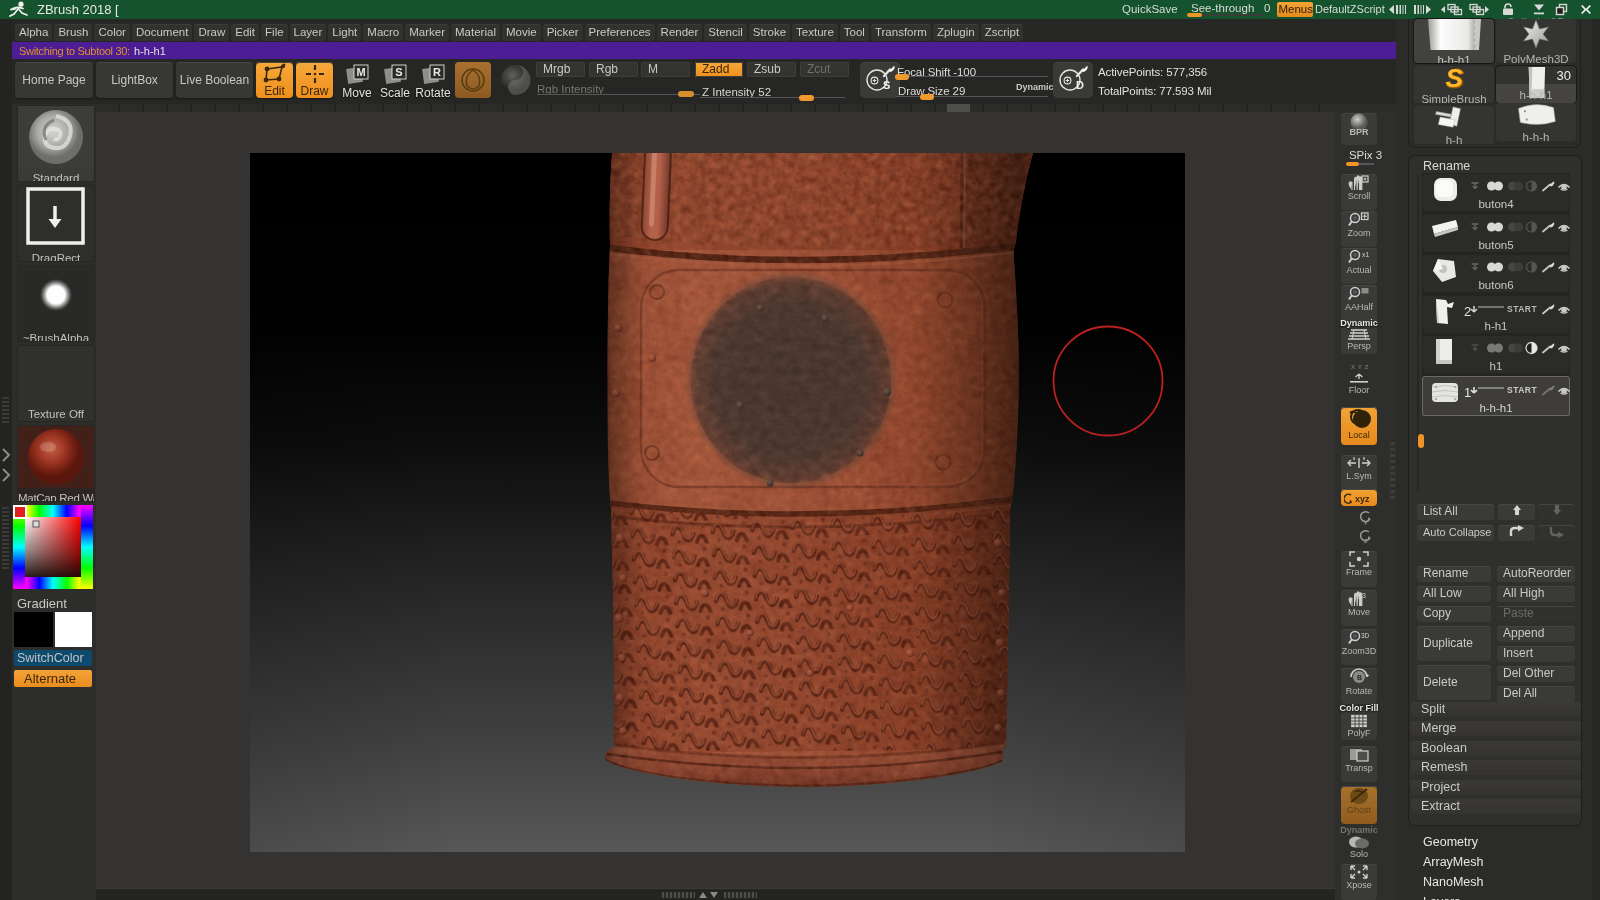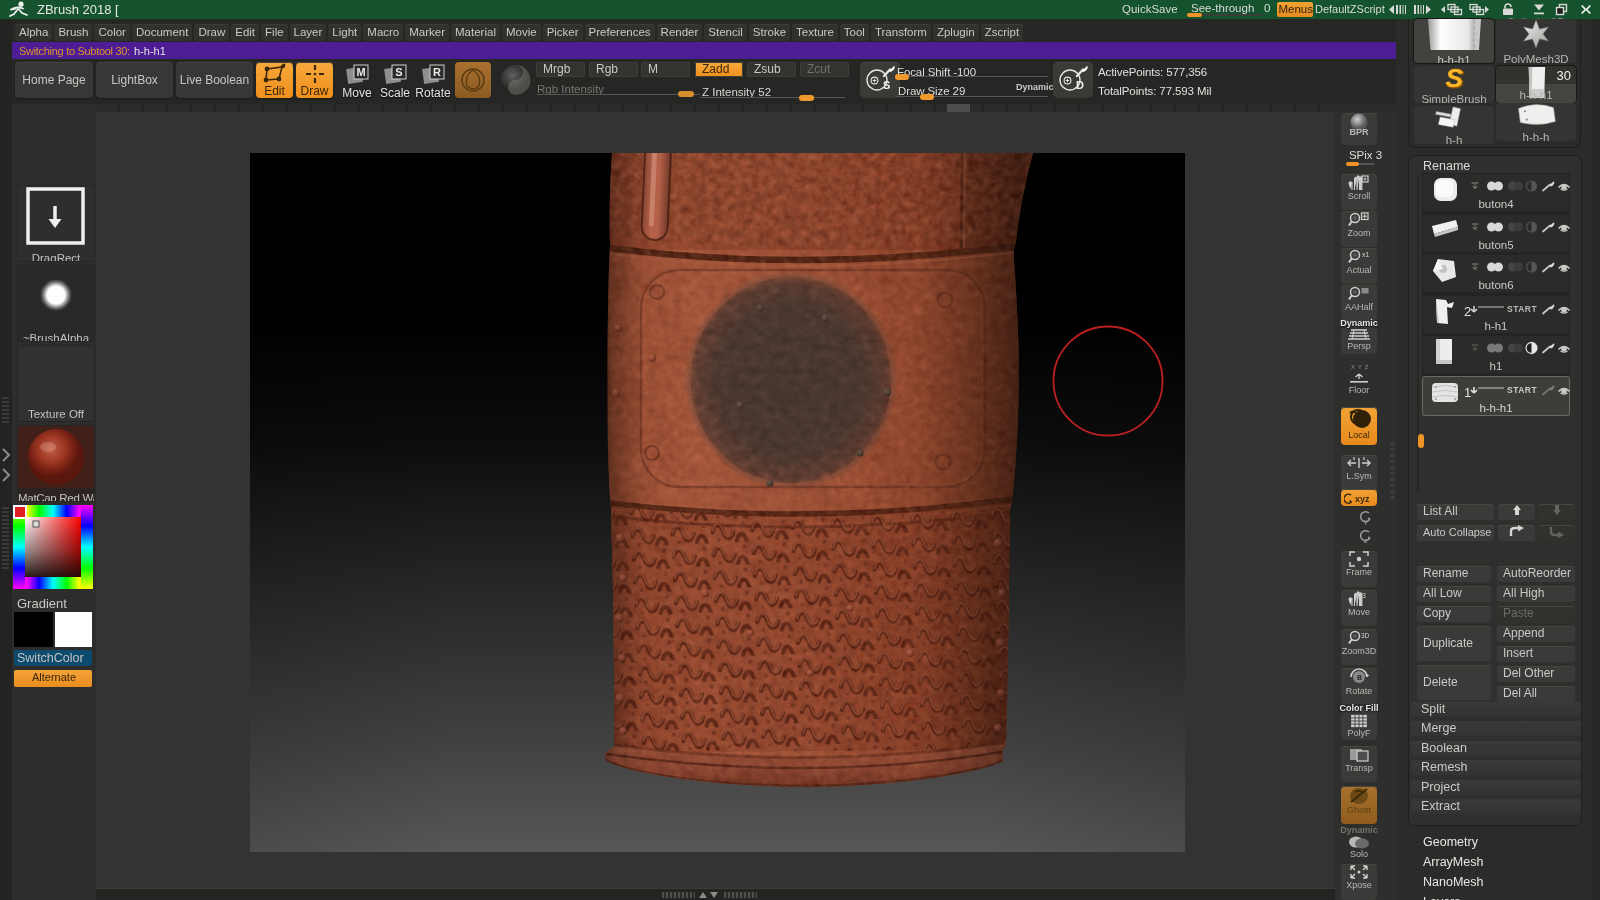--- a/index.html
+++ b/index.html
@@ -241,20 +241,36 @@
   <div class="abs" id="leftstrip">
     <svg class="abs" style="left:1px;top:428px" width="10" height="36" viewBox="0 0 10 36">
         <path d="M2 2 L8 8 L2 14" fill="none" stroke="#8a8a88" stroke-width="2"></path>
         <path d="M2 22 L8 28 L2 34" fill="none" stroke="#8a8a88" stroke-width="2"></path>
       </svg>
     <div class="abs" style="left:2px;top:378px;width:7px;height:26px;background:repeating-linear-gradient(180deg,#3a3a38 0 2px,#232321 2px 4px)"></div>
     <div class="abs" style="left:2px;top:488px;width:7px;height:64px;background:repeating-linear-gradient(180deg,#3a3a38 0 2px,#232321 2px 4px)"></div>
   </div>
   <div class="abs" id="leftshelf">
 
+    <div class="lsitem" style="left:5px;top:1px;height:77px">
+      <svg width="76" height="62" viewBox="0 0 76 62">
+          <defs>
+            <radialGradient id="stdg" cx="45%" cy="40%">
+              <stop offset="0%" stop-color="#d6d6d4"></stop>
+              <stop offset="60%" stop-color="#a8a8a6"></stop>
+              <stop offset="95%" stop-color="#6e6e6c"></stop>
+            </radialGradient>
+          </defs>
+          <rect width="76" height="62" fill="#3c3c3a"></rect>
+          <circle cx="38" cy="31" r="27" fill="url(#stdg)"></circle>
+          <path d="M38 10 q18 4 14 20 q-4 14 -16 12 q-11 -2 -9 -12 q2 -9 11 -7 q6 2 4 7 q-2 5 -6 3" fill="none" stroke="#e8e8e6" stroke-width="4" opacity=".7"></path>
+          <path d="M36 14 q-14 6 -8 20" fill="none" stroke="#78786f" stroke-width="3" opacity=".8"></path>
+        </svg>
+      <div class="lslbl">Standard</div>
+    </div>
     <div class="lsitem" style="left:5px;top:81px;height:77px;background:#2e2e2c">
       <svg width="76" height="62" viewBox="0 0 76 62">
           <rect x="10" y="3" width="55" height="54" fill="none" stroke="#efefed" stroke-width="3.5"></rect>
           <path d="M37 20 v14" stroke="#efefed" stroke-width="3.5"></path>
           <path d="M37 42 l-6.5 -9 h13 Z" fill="#efefed"></path>
         </svg>
       <div class="lslbl">DragRect</div>
     </div>
     <div class="lsitem" style="left:5px;top:161px;height:77px;background:#292927">
       <svg width="76" height="62" viewBox="0 0 76 62">
@@ -329,21 +345,21 @@
         <rect x="1" y="1" width="12" height="12" fill="#e02020" stroke="#fff" stroke-width="2"></rect>
         <rect x="20" y="16" width="6" height="6" fill="#ddd" stroke="#555" stroke-width="1"></rect>
       </svg>
       <div style="color:#c9c9c7;font-size:13px;padding:3px 0 0 4px">Gradient</div>
     </div>
     <div class="abs" style="left:2px;top:508px;width:78px;height:35px">
       <div class="abs" style="left:0;top:0;width:39px;height:35px;background:#000"></div>
       <div class="abs" style="left:41px;top:0;width:37px;height:35px;background:#fff"></div>
     </div>
     <div class="abs" style="left:2px;top:546px;width:78px;height:16px;background:#0c4a6e;border-radius:2px;color:#c2c2c0;font-size:12.5px;padding:1px 0 0 3px">SwitchColor</div>
-    <div class="abs" style="left:2px;top:566px;width:78px;height:17px;background:linear-gradient(#f3a338,#ea8c1e);border-radius:2px;color:#3b2708;font-size:11px;padding:1px 0 0 18px">Alternate</div>
+    <div class="abs" style="left:2px;top:566px;width:78px;height:17px;background:linear-gradient(#f3a338,#ea8c1e);border-radius:2px;color:#3b2708;font-size:13px;padding:1px 0 0 10px">Alternate</div>
   </div>
   <div class="abs" id="tray"></div>
   <div class="abs" id="topdivider">
       <div class="abs" style="left:851px;top:0;width:23px;height:8px;background:#4e4e4d"></div>
     </div>
   <div class="abs" id="bottomstrip">
     <div class="abs" style="left:566px;top:3px;width:33px;height:6px;background:repeating-linear-gradient(90deg,#4e4e4c 0 2px,#2a2a28 2px 4px)"></div>
     <svg class="abs" style="left:602px;top:2px" width="22" height="8" viewBox="0 0 22 8">
         <path d="M1 7 L5 1 L9 7Z" fill="#8a8a88"></path>
         <path d="M12 1 L16 7 L20 1Z" fill="#8a8a88"></path>

